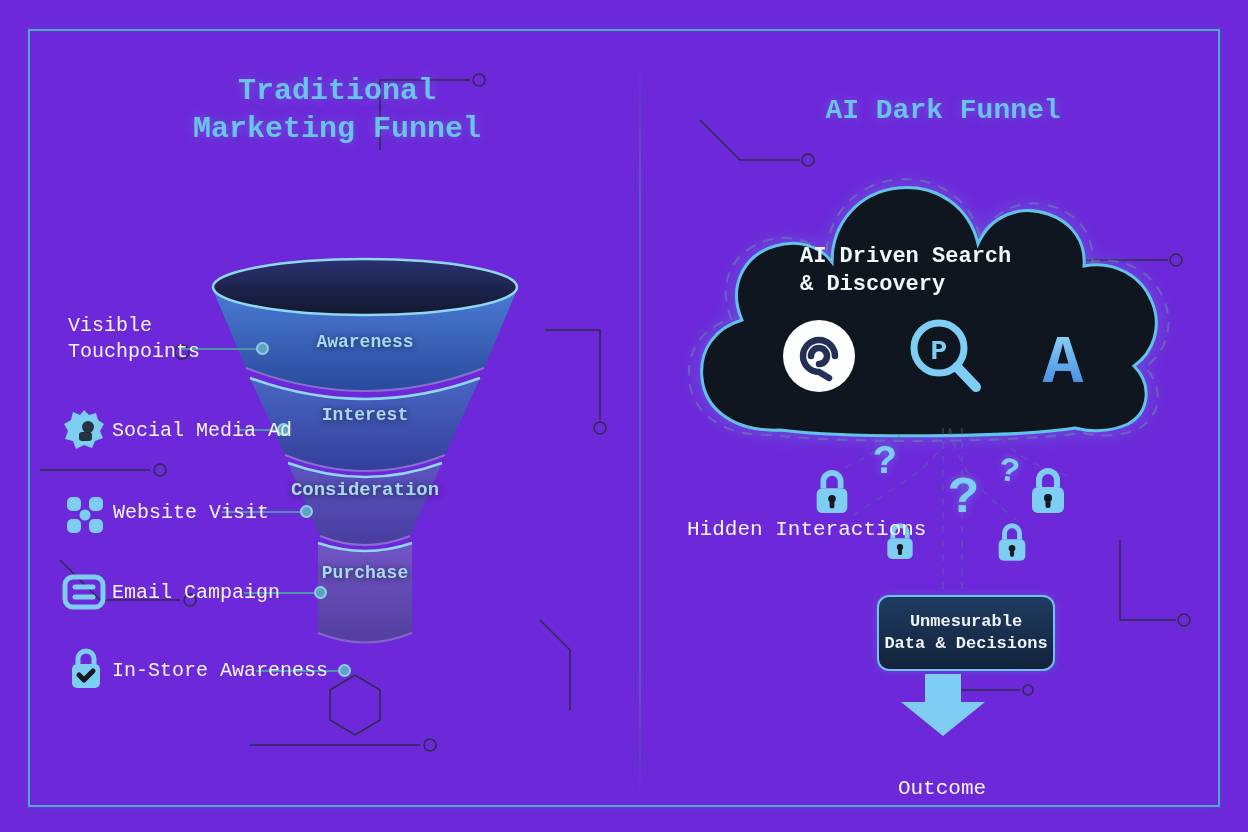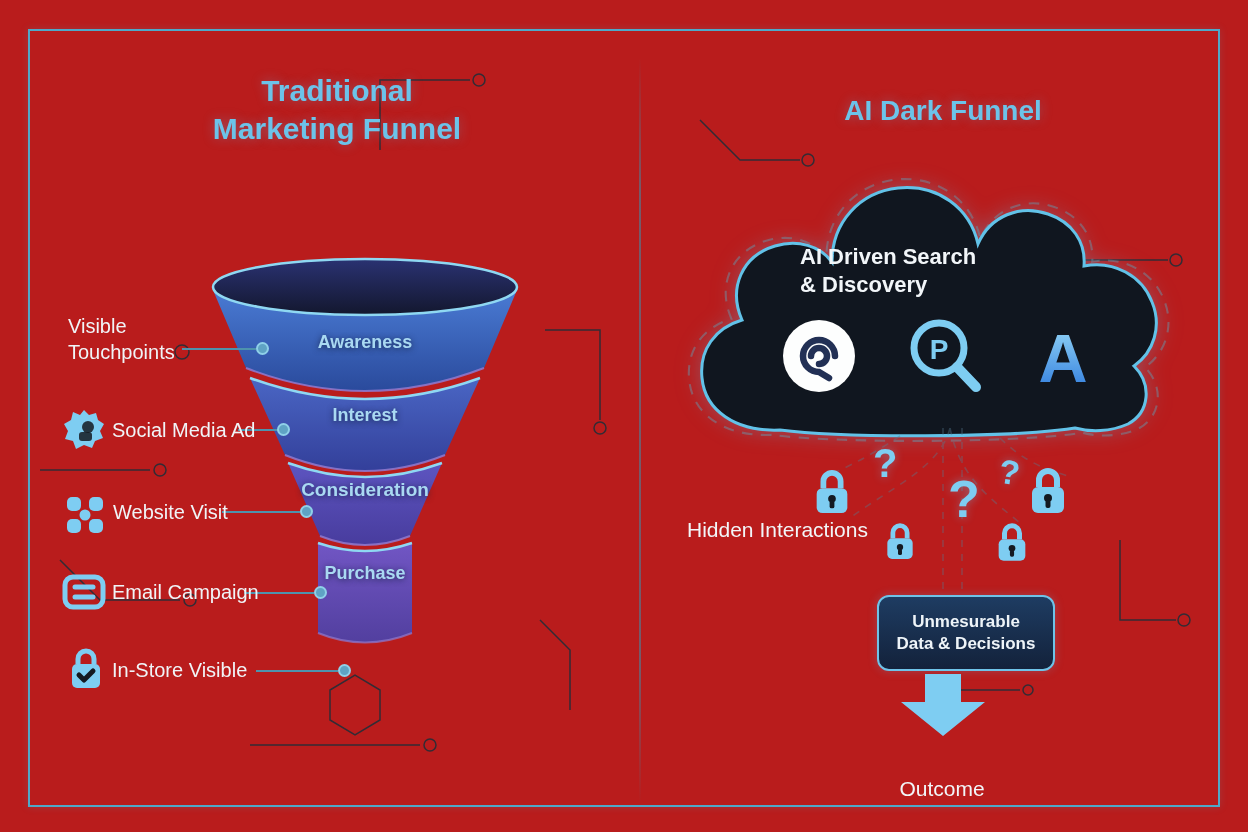--- a/index.html
+++ b/index.html
@@ -1,19 +1,19 @@
 <!DOCTYPE html>
 <html><head>
 <meta charset="utf-8">
 <style>
   html,body{margin:0;padding:0;background:#14181d;}
   #canvas{
     position:relative;width:1248px;height:832px;overflow:hidden;
-    background:#b91c1c;
-    font-family:Liberation Sans, sans-serif;
+    background:#6d28d9;
+    font-family:Liberation Mono, monospace;
     color:#f0f4f7;
   }
   .abs{position:absolute;}
   .frame{
     position:absolute;left:28px;top:29px;width:1188px;height:774px;
     border:2px solid #4fa8c9;box-shadow:0 0 8px rgba(80,170,210,.18);
   }
   .divider{
     position:absolute;left:639px;top:58px;width:2px;height:745px;
     background:linear-gradient(180deg,rgba(62,140,168,0),rgba(62,140,168,.55) 18%,rgba(62,140,168,.55) 82%,rgba(62,140,168,0));
@@ -173,21 +173,21 @@
     <line x1="13" y1="17" x2="31" y2="17" stroke="#7ecdf2" stroke-width="5" stroke-linecap="round"></line>
     <line x1="13" y1="27" x2="31" y2="27" stroke="#7ecdf2" stroke-width="5" stroke-linecap="round"></line>
   </svg>
   <div class="abs tp-label" style="left:112px;top:581px;">Email Campaign</div>
 
   <svg class="abs" style="left:66px;top:646px;" width="40" height="46" viewBox="0 0 40 46">
     <path d="M 12 18 v -5 a 8 8 0 0 1 16 0 v 5" stroke="#7ecdf2" stroke-width="5" fill="none"></path>
     <rect x="6" y="18" width="28" height="24" rx="5" fill="#7ecdf2"></rect>
     <path d="M 13 29 l 5 5 l 9 -9" stroke="#141a22" stroke-width="5" fill="none" stroke-linecap="round" stroke-linejoin="round"></path>
   </svg>
-  <div class="abs tp-label" style="left:112px;top:659px;">In-Store Visible</div>
+  <div class="abs tp-label" style="left:112px;top:659px;">In-Store Awareness</div>
 
   <div class="abs title" style="left:743px;top:95px;width:400px;font-size:28px;">AI Dark Funnel</div>
 
   <svg class="abs glow-cloud" style="left:680px;top:160px;" width="520" height="290" viewBox="0 0 520 290">
     <defs>
       <linearGradient id="aGrad" x1="0" y1="0" x2="0" y2="1">
         <stop offset="0" stop-color="#9bdcf8"></stop>
           <stop offset="1" stop-color="#2b78dd"></stop>
       </linearGradient>
     </defs>

